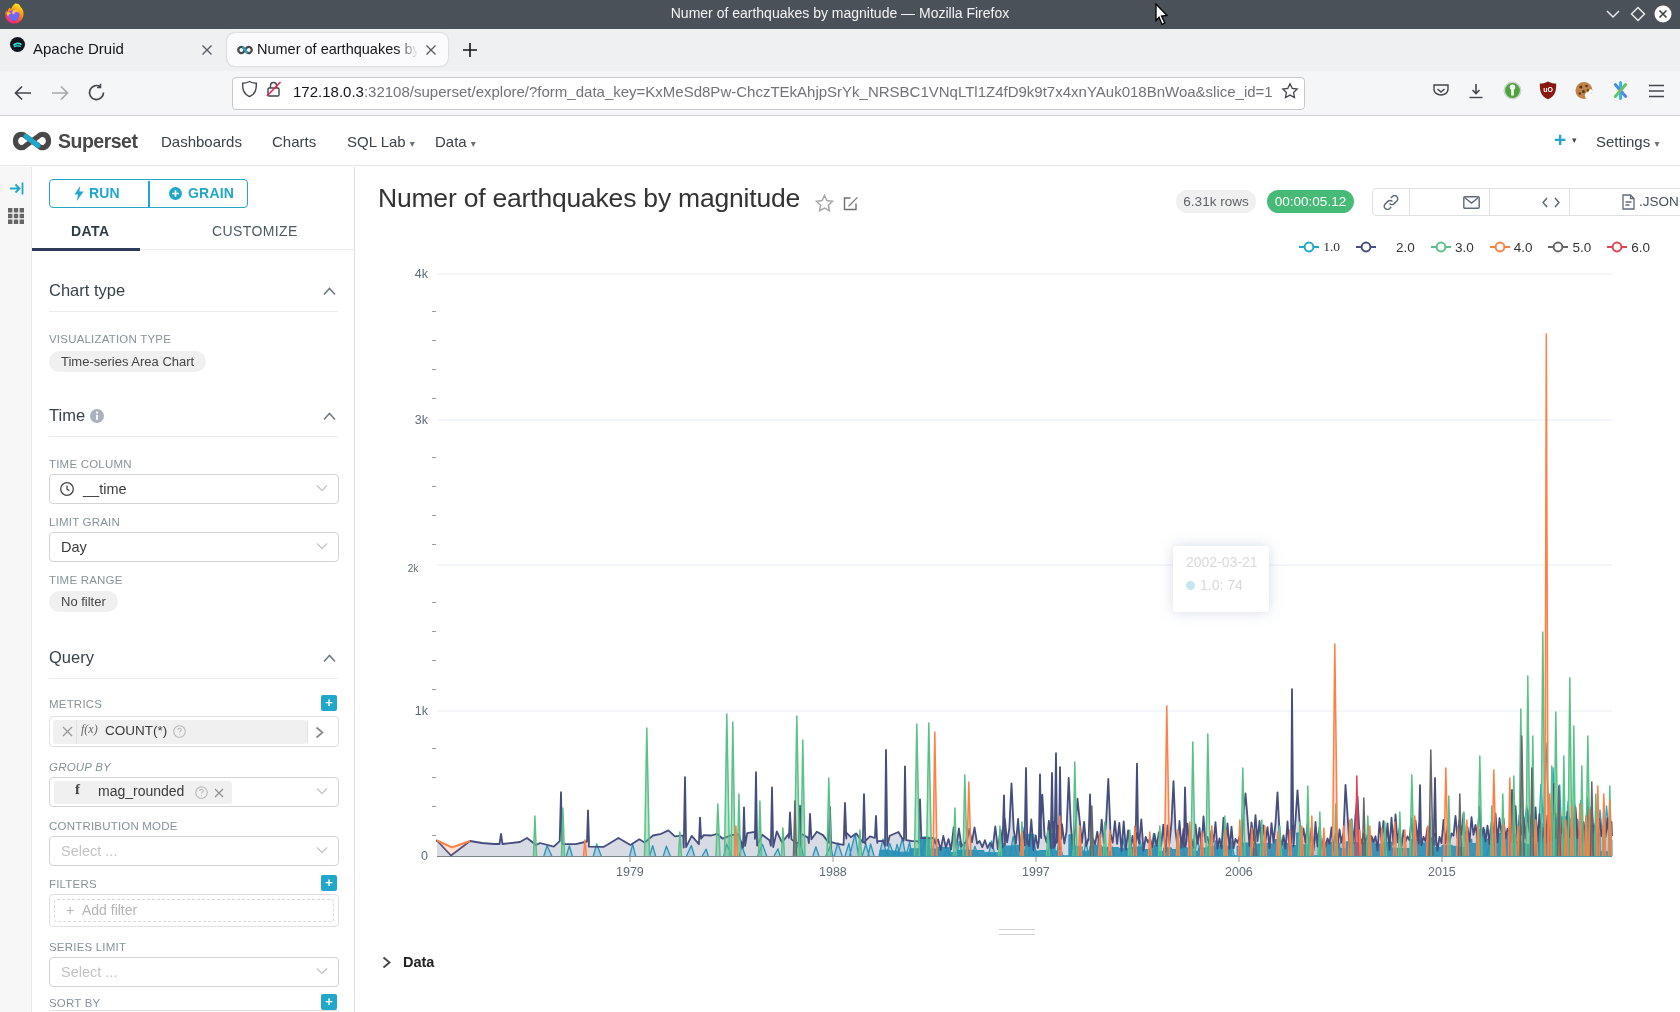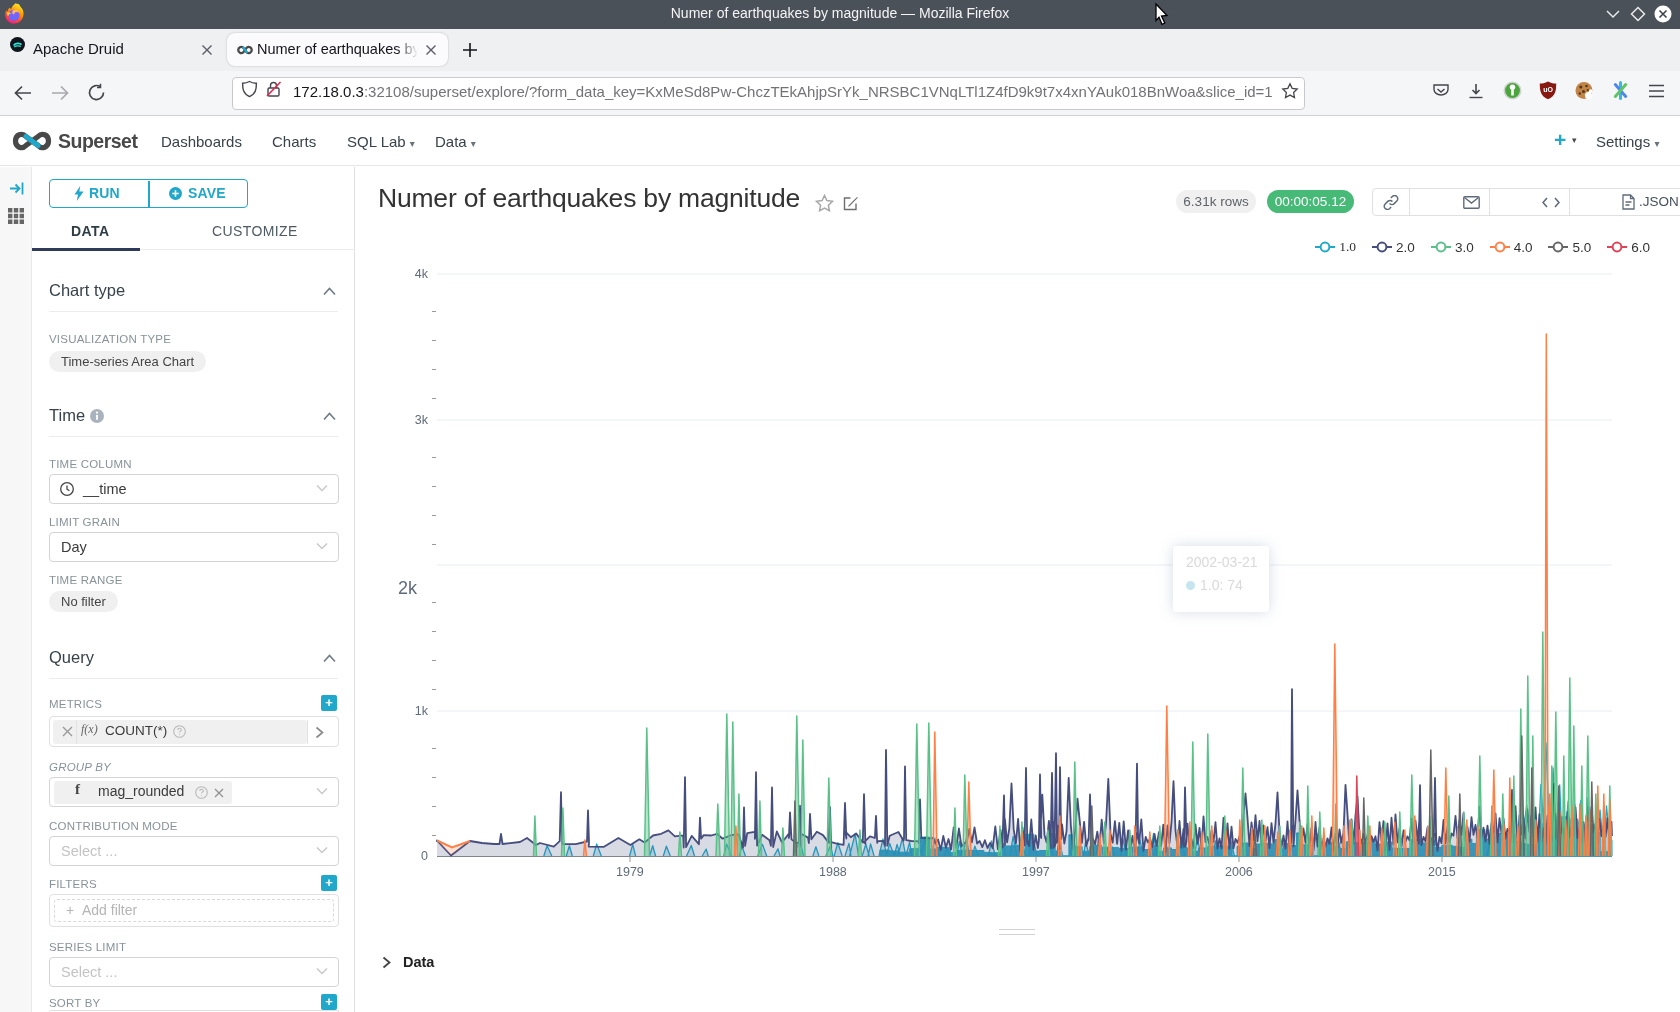--- a/index.html
+++ b/index.html
@@ -176,21 +176,21 @@
  <div class="abs" style="left:17px;top:12px;width:199px;height:29px;border:1.5px solid #20a7c9;border-radius:4px;"></div>
  <div class="abs" style="left:116px;top:13.5px;width:1.5px;height:26px;background:#20a7c9;"></div>
  <svg class="abs" style="left:42px;top:19px" width="10" height="15" viewBox="0 0 10 15" fill="#20a7c9">
       <path d="M6.2 0 L0.5 8.6 H4 L2.8 15 L9.5 5.6 H5.4 Z"></path>
     </svg>
  <div class="abs" style="left:57px;top:18px;font-size:14px;font-weight:bold;color:#20a7c9;letter-spacing:0.2px;">RUN</div>
  <svg class="abs" style="left:137px;top:20px" width="13" height="13" viewBox="0 0 13 13">
       <circle cx="6.5" cy="6.5" r="6.5" fill="#20a7c9"></circle>
       <path d="M6.5 3.2 V9.8 M3.2 6.5 H9.8" stroke="#fff" stroke-width="1.6"></path>
     </svg>
- <div class="abs" style="left:156px;top:18px;font-size:14px;font-weight:bold;color:#20a7c9;letter-spacing:0.2px;">SAVE</div>
+ <div class="abs" style="left:156px;top:18px;font-size:14px;font-weight:bold;color:#20a7c9;letter-spacing:0.2px;">GRAIN</div>
 
  <div class="abs" style="left:39px;top:56px;font-size:14px;font-weight:bold;color:#2f3d46;letter-spacing:0.4px;">DATA</div>
  <div class="abs" style="left:180px;top:56px;font-size:14px;color:#4d5a63;letter-spacing:0.4px;">CUSTOMIZE</div>
  <div class="abs" style="left:0;top:82px;width:323px;border-top:1px solid #ececec;"></div>
  <div class="abs" style="left:0;top:80.5px;width:108px;height:3.5px;background:#2e3a59;"></div>
 
  <div class="abs sechead" style="left:17px;top:114px;">Chart type</div>
  <svg class="abs" style="left:291px;top:120px" width="13" height="9" viewBox="0 0 13 9" fill="none" stroke="#6f7b85" stroke-width="1.6">
       <path d="M1 7.5 L6.5 1.5 L12 7.5"></path>
     </svg>
@@ -354,21 +354,21 @@
         <svg width="20" height="12" viewBox="0 0 20 12">
           <path d="M0 6 H20" stroke="#1FA8C9" stroke-width="2"></path>
           <circle cx="10" cy="6" r="4.4" fill="#fff" stroke="#1FA8C9" stroke-width="2"></circle>
         </svg>
         <span style="margin-left:4px;font-size:13.5px;color:#333;font-family:Liberation Serif, serif;">1.0</span>
       </span><span style="display:inline-flex;align-items:center;margin-left:16px;">
         <svg width="20" height="12" viewBox="0 0 20 12">
           <path d="M0 6 H20" stroke="#454E7E" stroke-width="2"></path>
           <circle cx="10" cy="6" r="4.4" fill="#fff" stroke="#454E7E" stroke-width="2"></circle>
         </svg>
-        <span style="margin-left:4px;font-size:13.5px;color:#333;">2.0</span>
+        <span style="margin-left:20px;font-size:13.5px;color:#333;">2.0</span>
       </span><span style="display:inline-flex;align-items:center;margin-left:16px;">
         <svg width="20" height="12" viewBox="0 0 20 12">
           <path d="M0 6 H20" stroke="#5AC189" stroke-width="2"></path>
           <circle cx="10" cy="6" r="4.4" fill="#fff" stroke="#5AC189" stroke-width="2"></circle>
         </svg>
         <span style="margin-left:4px;font-size:13.5px;color:#333;">3.0</span>
       </span><span style="display:inline-flex;align-items:center;margin-left:16px;">
         <svg width="20" height="12" viewBox="0 0 20 12">
           <path d="M0 6 H20" stroke="#FF7F44" stroke-width="2"></path>
           <circle cx="10" cy="6" r="4.4" fill="#fff" stroke="#FF7F44" stroke-width="2"></circle>
@@ -382,21 +382,21 @@
         <span style="margin-left:4px;font-size:13.5px;color:#333;">5.0</span>
       </span><span style="display:inline-flex;align-items:center;margin-left:16px;">
         <svg width="20" height="12" viewBox="0 0 20 12">
           <path d="M0 6 H20" stroke="#E04355" stroke-width="2"></path>
           <circle cx="10" cy="6" r="4.4" fill="#fff" stroke="#E04355" stroke-width="2"></circle>
         </svg>
         <span style="margin-left:4px;font-size:13.5px;color:#333;">6.0</span>
       </span></div>
  <div class="abs" style="left:42px;top:100px;width:30px;text-align:right;font-size:12.5px;color:#5f6b7a;">4k</div>
  <div class="abs" style="left:42px;top:246px;width:30px;text-align:right;font-size:12.5px;color:#5f6b7a;">3k</div>
- <div class="abs" style="left:42px;top:411px;width:30px;text-align:left;font-size:18px;color:#5f6b7a;">2k</div>
+ <div class="abs" style="left:42px;top:396px;width:30px;text-align:center;font-size:10px;color:#5f6b7a;">2k</div>
  <div class="abs" style="left:42px;top:537px;width:30px;text-align:right;font-size:12.5px;color:#5f6b7a;">1k</div>
  <div class="abs" style="left:42px;top:682px;width:30px;text-align:right;font-size:12.5px;color:#5f6b7a;">0</div>
  <div class="abs" style="left:260px;top:698px;font-size:12.5px;color:#5f6b7a;">1979</div>
  <div class="abs" style="left:463px;top:698px;font-size:12.5px;color:#5f6b7a;">1988</div>
  <div class="abs" style="left:666px;top:698px;font-size:12.5px;color:#5f6b7a;">1997</div>
  <div class="abs" style="left:869px;top:698px;font-size:12.5px;color:#5f6b7a;">2006</div>
  <div class="abs" style="left:1072px;top:698px;font-size:12.5px;color:#5f6b7a;">2015</div>
 <div class="abs" style="left:76px;top:144px;width:4px;height:1px;background:#999;"></div>
     <div class="abs" style="left:76px;top:173px;width:4px;height:1px;background:#999;"></div>
     <div class="abs" style="left:76px;top:202px;width:4px;height:1px;background:#999;"></div>

